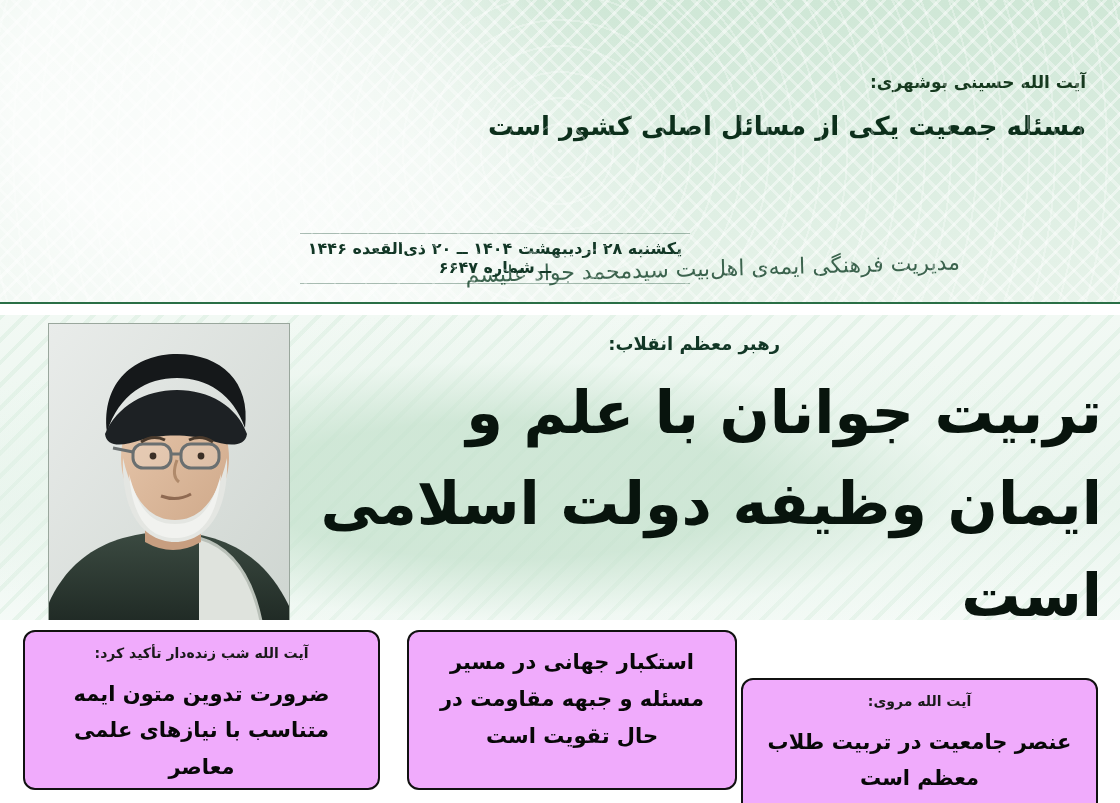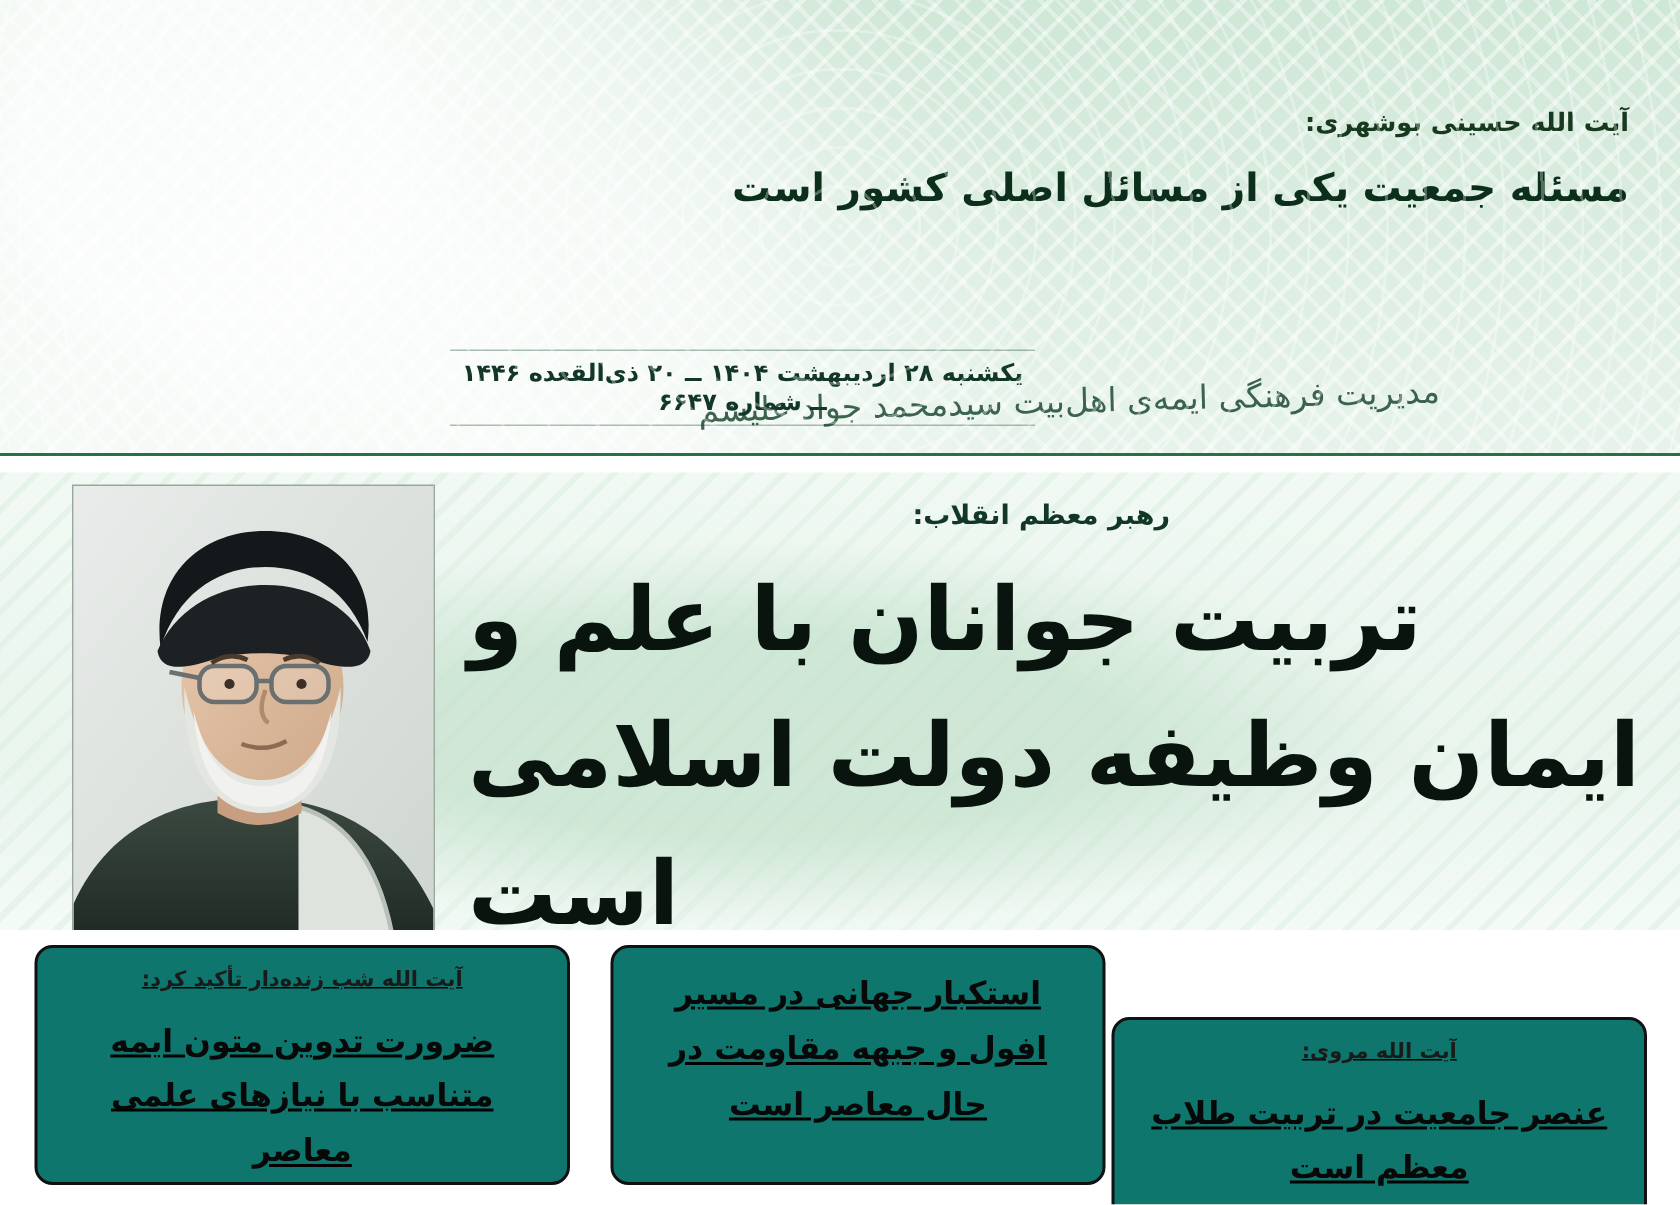--- a/index.html
+++ b/index.html
@@ -129,21 +129,21 @@
     font-size: 18px;
     font-weight: 700;
     color: #123726;
     direction: rtl;
   }
   .lead-headline {
     position: absolute;
     top: 52px;
     right: 18px;
     width: 790px;
-    text-align: left;
+    text-align: right;
     direction: rtl;
     font-family: "DejaVu Sans", "Liberation Sans", sans-serif;
     font-size: 59px;
     font-weight: 700;
     color: #08140d;
     line-height: 1.55;
   }
 
   .leader-photo {
     position: absolute;
@@ -166,26 +166,25 @@
     width: 1120px;
     height: 183px;
     background: #ffffff;
   }
   .box {
     position: absolute;
     top: 10px;
     height: 160px;
     border: 2px solid #111111;
     border-radius: 12px;
-    background: #0f766e;
+    background: #f0abfc;
     direction: rtl;
     text-align: center;
     box-sizing: border-box;
     padding: 12px 14px 10px;
-    text-decoration: underline;
   }
   .box .kicker {
     font-size: 14px;
     font-weight: 700;
     color: #1a1a1a;
     margin-bottom: 12px;
     line-height: 1.4;
   }
   .box .headline {
     font-size: 21px;
@@ -274,21 +273,21 @@
   </div>
 
   <div class="boxes">
 
     <div class="box" id="box-right">
       <div class="kicker">آیت الله مروی:</div>
       <div class="headline">عنصر جامعیت در تربیت طلاب معظم است</div>
     </div>
 
     <div class="box" id="box-mid">
-      <div class="headline">استکبار جهانی در مسیر افول و جبهه مقاومت در حال معاصر است</div>
+      <div class="headline">استکبار جهانی در مسیر مسئله و جبهه مقاومت در حال تقویت است</div>
     </div>
 
     <div class="box" id="box-left">
       <div class="kicker">آیت الله شب زنده‌دار تأکید کرد:</div>
       <div class="headline">ضرورت تدوین متون ایمه متناسب با نیازهای علمی معاصر</div>
     </div>
 
   </div>
 </div>
 

